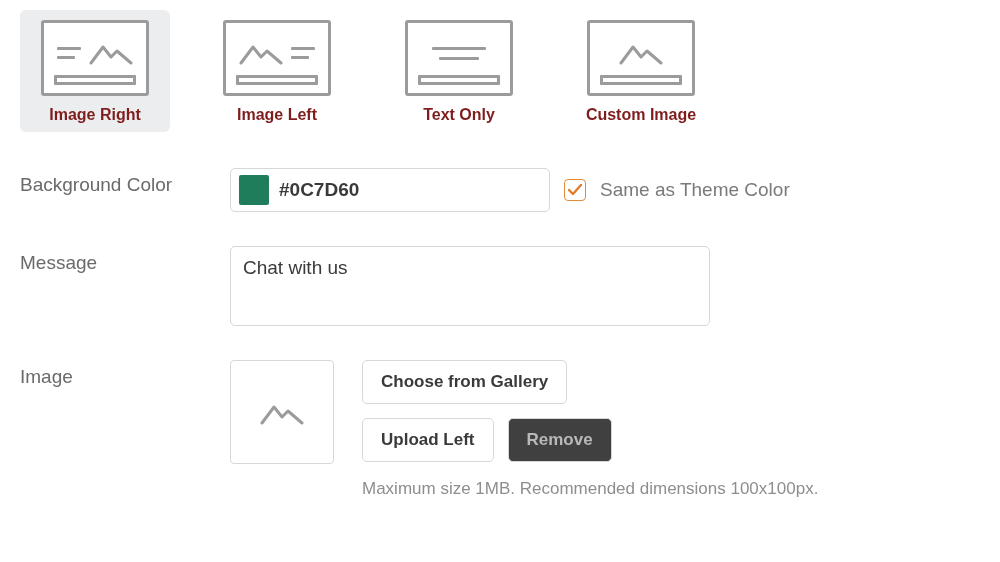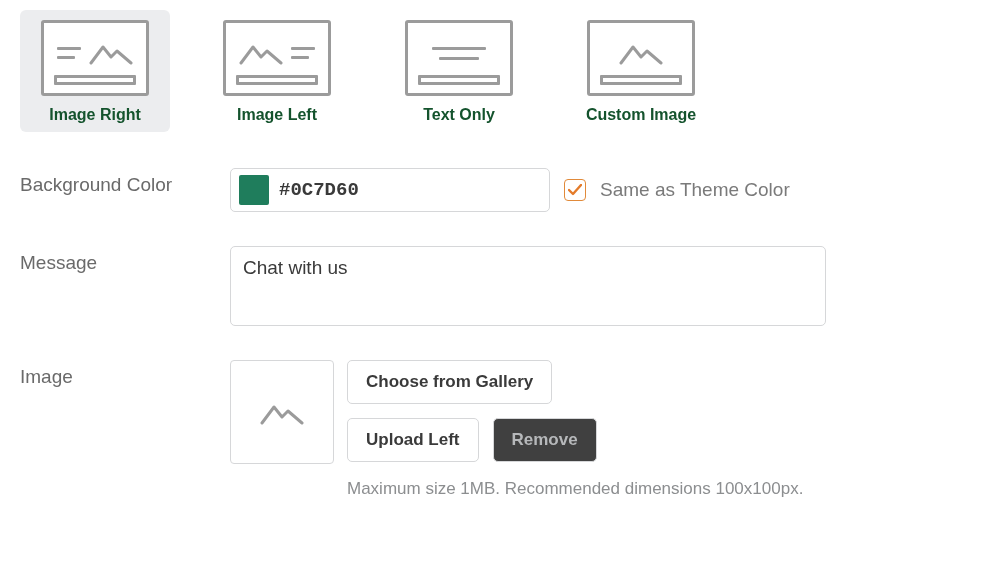--- a/index.html
+++ b/index.html
@@ -38,21 +38,21 @@
     padding: 8px 10px 8px 10px;
     display: flex;
     flex-direction: column;
     justify-content: space-between;
     background: #fff;
   }
   .tile-label {
     margin-top: 10px;
     font-size: 16px;
     font-weight: 700;
-    color: #14532d;
+    color: #7f1d1d;
     white-space: nowrap;
   }
   .tile-inner-row {
     display: flex;
     align-items: center;
     gap: 8px;
     justify-content: center;
     flex: 1;
   }
   .mini-lines {
@@ -124,21 +124,20 @@
   }
   .color-input {
     border: none;
     outline: none;
     font-size: 19px;
     font-weight: 600;
     color: #3a3a3a;
     flex: 1;
     height: 100%;
     background: transparent;
-    font-family: Liberation Mono, monospace;
   }
 
   .checkbox-wrap {
     display: flex;
     align-items: center;
     gap: 14px;
   }
   .checkbox-box {
     width: 22px;
     height: 22px;
@@ -148,36 +147,36 @@
     align-items: center;
     justify-content: center;
     background:#fff;
   }
   .checkbox-label {
     font-size: 19px;
     color: #7a7a7a;
   }
 
   .message-textarea {
-    width: 596px;
+    width: 480px;
     height: 80px;
     border: 1px solid #d6d7d9;
     border-radius: 5px;
     padding: 10px 12px;
     font-size: 19px;
     font-family: inherit;
     color: #3a3a3a;
     resize: none;
     outline: none;
   }
 
   .image-section {
     display: flex;
     align-items: flex-start;
-    gap: 13px;
+    gap: 28px;
   }
   .image-preview {
     width: 104px;
     height: 104px;
     border: 1px solid #d6d7d9;
     border-radius: 4px;
     display: flex;
     align-items: center;
     justify-content: center;
     background:#fff;

